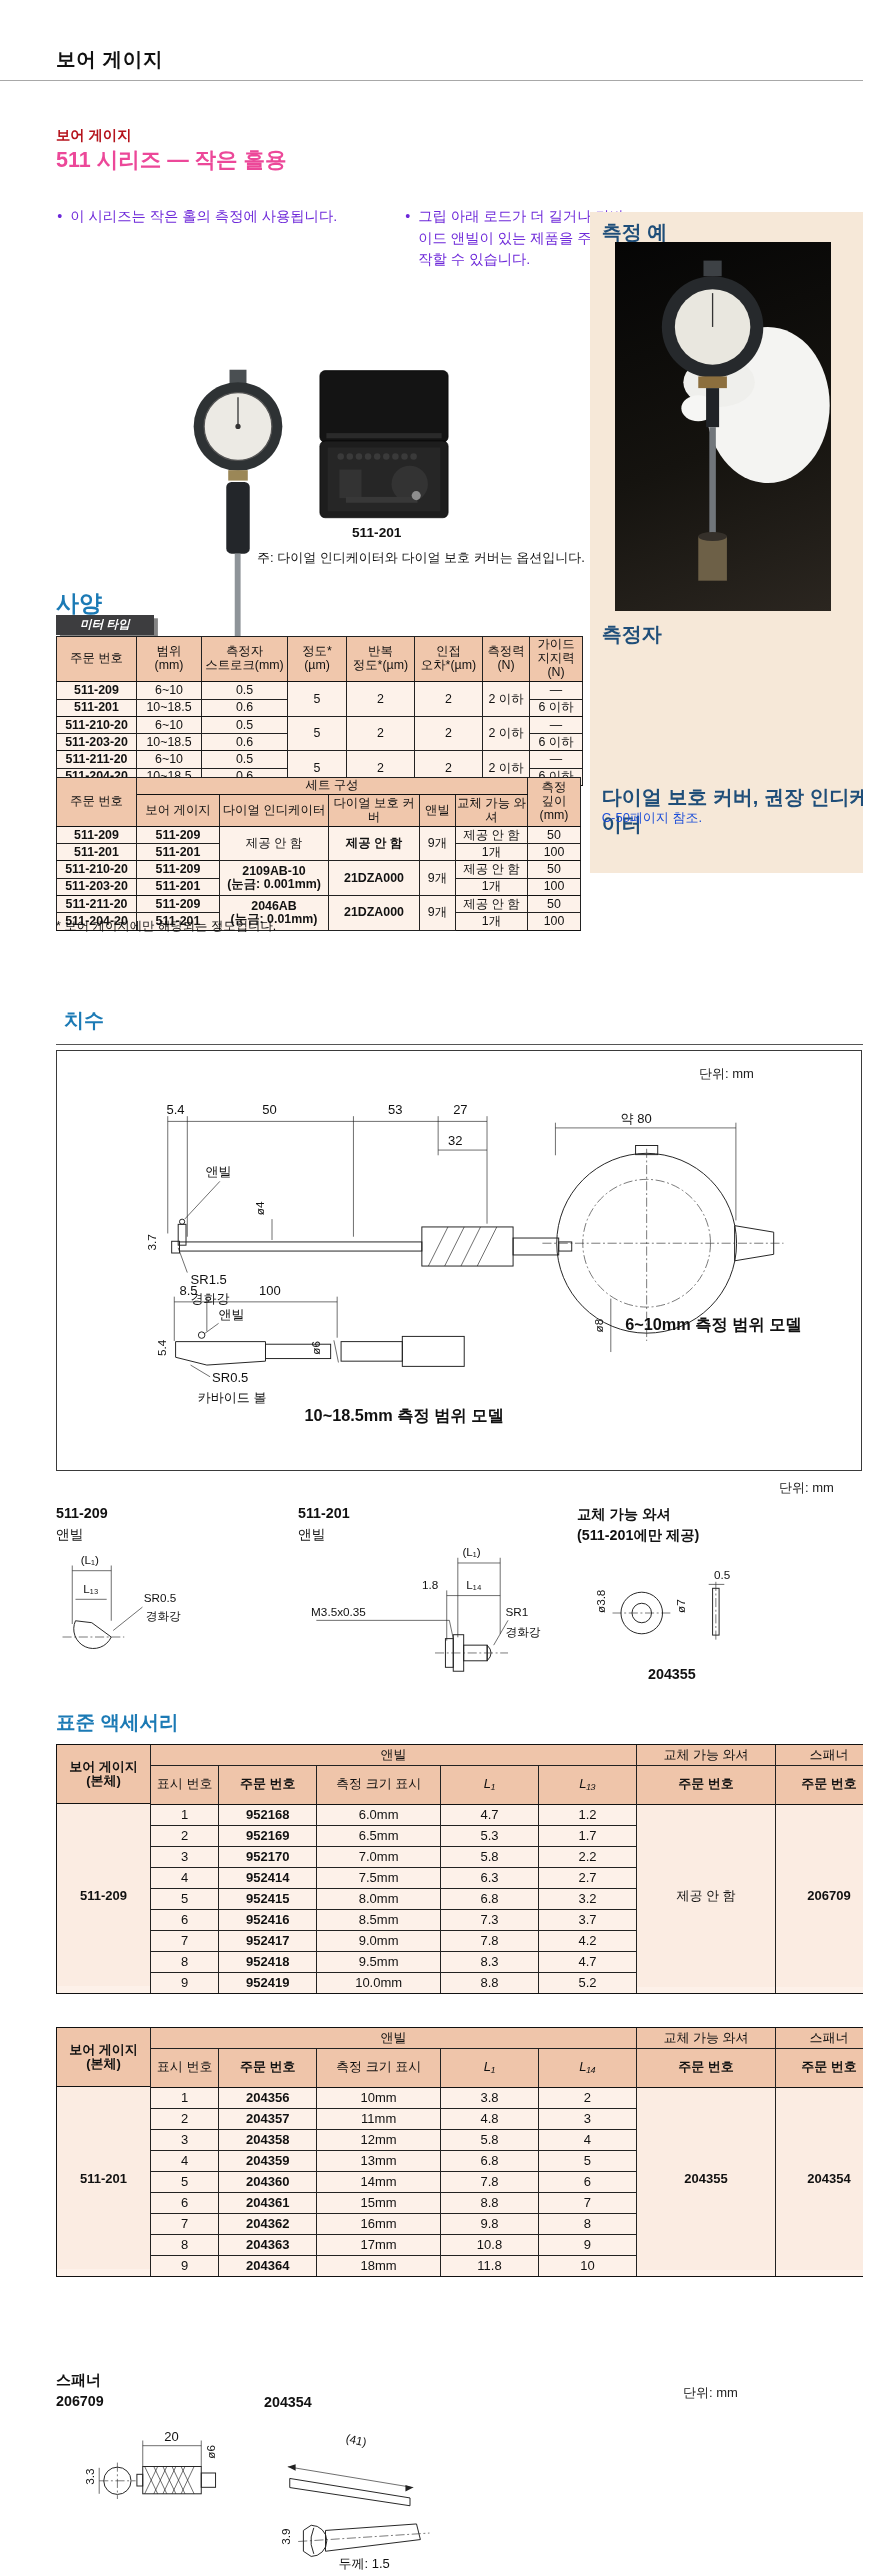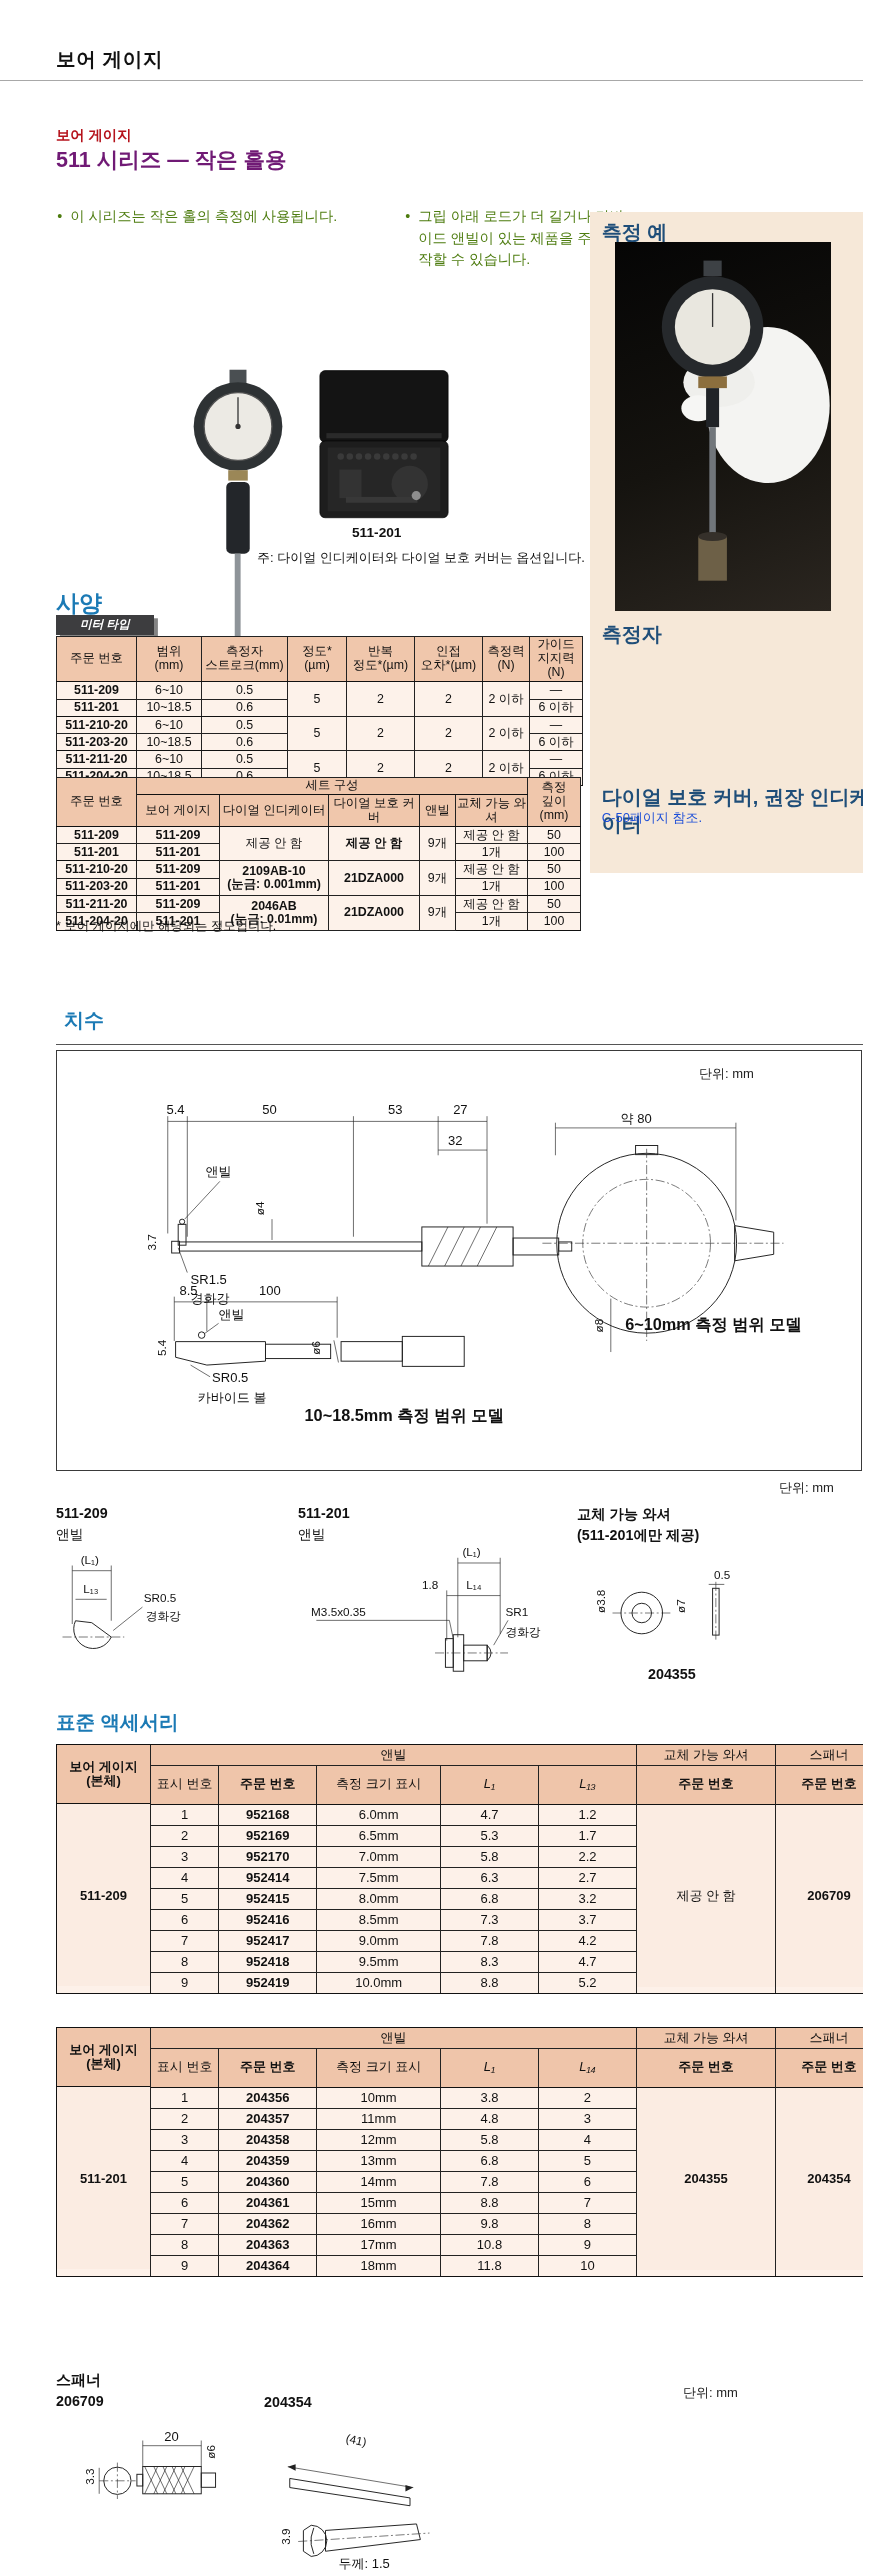--- a/index.html
+++ b/index.html
@@ -5,25 +5,25 @@
   html,body{margin:0;padding:0;background:#fff;}
   #page{position:relative;width:863px;height:2576px;background:#fff;overflow:hidden;
         font-family:"Liberation Sans","DejaVu Sans",sans-serif;color:#111;}
   .abs{position:absolute;}
   .b{font-weight:bold;}
   .pre{white-space:pre-line;}
   
   .page-title{left:56px;top:46px;font-size:19.5px;font-weight:bold;letter-spacing:0.7px;}
   .top-rule{left:0;top:80px;width:893px;height:0.7px;background:#a8a8a8;}
   .series-label{left:56px;top:126px;font-size:14.3px;font-weight:bold;color:#b5121b;}
-  .series-title{left:56px;top:145px;font-size:21.5px;font-weight:bold;color:#701a75;}
+  .series-title{left:56px;top:145px;font-size:21.5px;font-weight:bold;color:#ec4899;}
   .blue-h{color:#1b7ab5;font-weight:bold;}
   .navy-h{color:#1f4e79;font-weight:bold;font-size:20px;}
   
-  .bullets{font-size:14.3px;line-height:21.5px;color:#4d7c0f;}
+  .bullets{font-size:14.3px;line-height:21.5px;color:#6d28d9;}
   .bullet{position:relative;padding-left:14.3px;margin-bottom:1.3px;}
   .bullet::before{content:"•";position:absolute;left:1.3px;top:0;}
   
   .case-caption{left:352px;top:525px;font-size:13.7px;font-weight:bold;}
   .option-note{left:257px;top:549px;font-size:13px;}
   
   .side-panel{left:590px;top:212px;width:304px;height:661px;background:#f6e8d8;}
   .sp-inner{position:absolute;}
   .example-photo{left:25px;top:30px;width:216px;height:369px;background:linear-gradient(160deg,#050505,#15130f 55%,#2b2620);}
   .stylus-box{left:10.4px;top:435px;width:255px;height:120px;background:linear-gradient(#dfe6ea,#b9c5cc);border:0.7px solid #6d757a;display:flex;}

